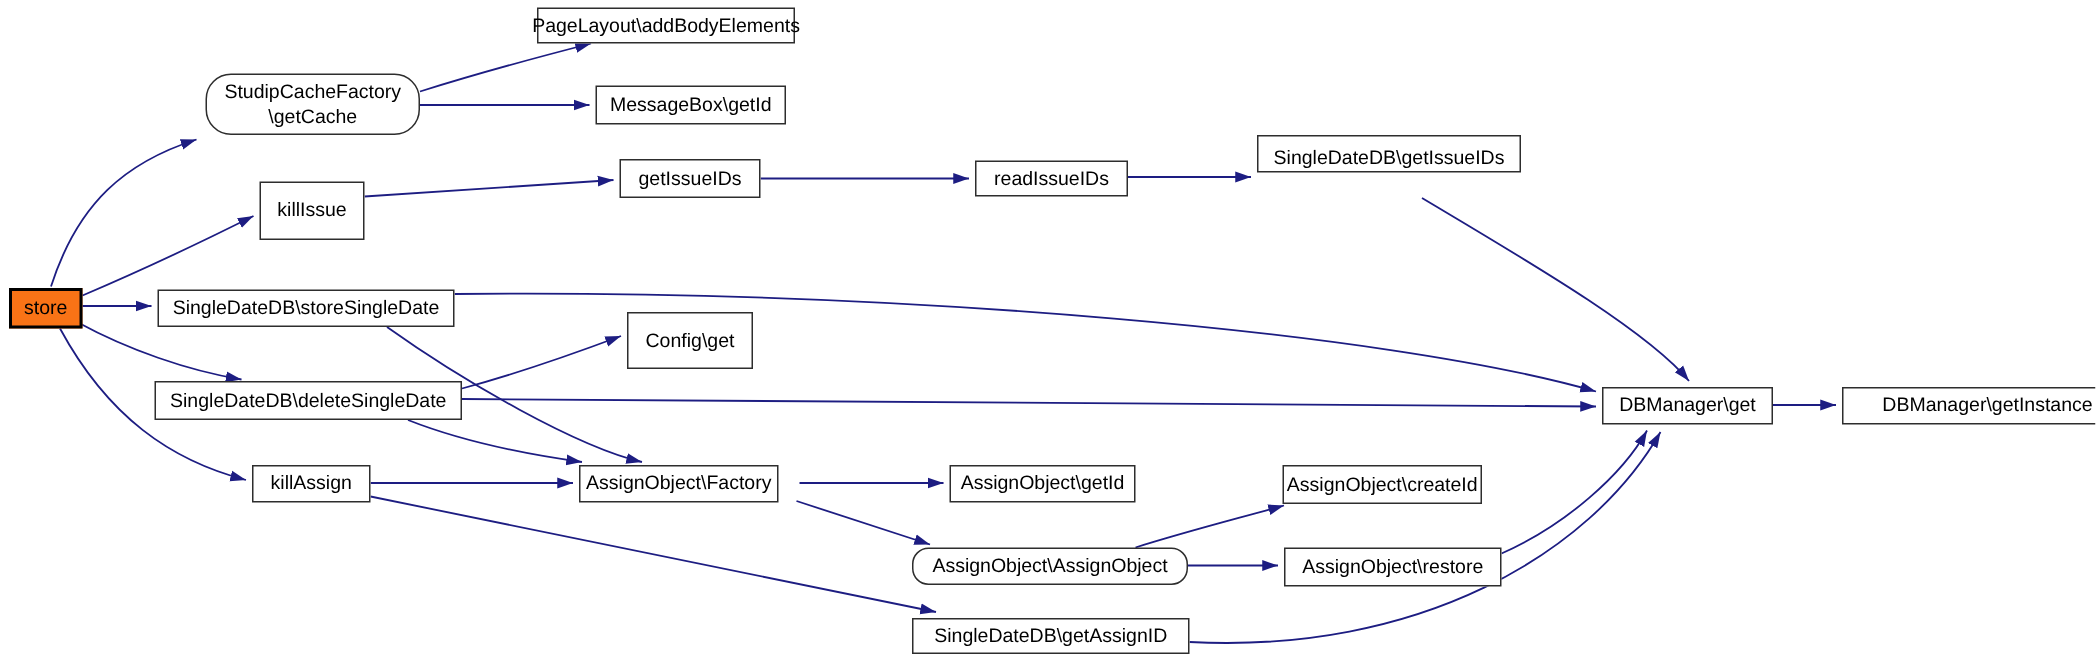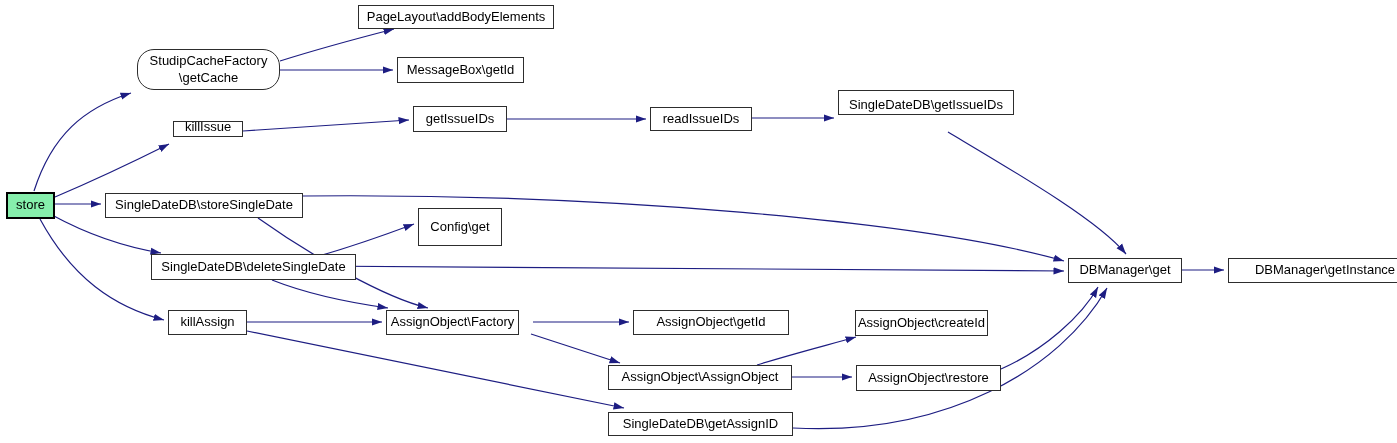--- a/index.html
+++ b/index.html
@@ -8,21 +8,21 @@
     font-family:"Liberation Sans",sans-serif;overflow:hidden;
   }
   #edge-layer{position:absolute;left:0;top:0;z-index:1;}
   .node{
     position:absolute;box-sizing:border-box;z-index:2;
     background:#ffffff;border:1px solid #2d2d2d;
     display:flex;flex-direction:column;align-items:center;justify-content:center;
     font-size:13px;line-height:1.3;color:#000000;white-space:nowrap;
     text-align:center;cursor:pointer;
   }
-  .node.highlight{background:#86efac;border:2px solid #000000;}
+  .node.highlight{background:#f97316;border:2px solid #000000;}
 </style>
 </head>
 <body>
 
 <div id="canvas">
 
   <svg id="edge-layer" width="1397" height="443" viewBox="0 0 1397 443">
     <defs>
       <marker id="arr" markerUnits="userSpaceOnUse" markerWidth="12" markerHeight="9" refX="10.5" refY="4" orient="auto">
         <path d="M0,0.4 L10.5,4 L0,7.6 Z" fill="#1d1d82"></path>
@@ -59,29 +59,29 @@
 
   <div class="node highlight" style="left:6px;top:192px;width:49px;height:27px;">
     <span>store</span>
   </div>
 
   <div class="node" style="left:137px;top:49px;width:143px;height:41px;border-radius:17px;">
     <span>StudipCacheFactory</span>
     <span>\getCache</span>
   </div>
 
-  <div class="node" style="left:358px;top:5px;width:196px;height:24px;">
+  <div class="node" style="left:358px;top:5px;width:172px;height:24px;">
     <span>PageLayout\addBodyElements</span>
   </div>
 
   <div class="node" style="left:397px;top:57px;width:127px;height:26px;">
     <span>MessageBox\getId</span>
   </div>
 
-  <div class="node" style="left:173px;top:121px;width:70px;height:16px;justify-content:flex-end;">
+  <div class="node" style="left:173px;top:121px;width:70px;height:39px;">
     <span>killIssue</span>
   </div>
 
   <div class="node" style="left:413px;top:106px;width:94px;height:26px;">
     <span>getIssueIDs</span>
   </div>
 
   <div class="node" style="left:650px;top:107px;width:102px;height:24px;">
     <span>readIssueIDs</span>
   </div>
@@ -91,41 +91,41 @@
   </div>
 
   <div class="node" style="left:105px;top:193px;width:198px;height:25px;">
     <span>SingleDateDB\storeSingleDate</span>
   </div>
 
   <div class="node" style="left:418px;top:208px;width:84px;height:38px;">
     <span>Config\get</span>
   </div>
 
-  <div class="node" style="left:103px;top:254px;width:205px;height:26px;margin-left:48px;">
+  <div class="node" style="left:103px;top:254px;width:205px;height:26px;">
     <span>SingleDateDB\deleteSingleDate</span>
   </div>
 
   <div class="node" style="left:168px;top:310px;width:79px;height:25px;">
     <span>killAssign</span>
   </div>
 
   <div class="node" style="left:386px;top:310px;width:133px;height:25px;">
     <span>AssignObject\Factory</span>
   </div>
 
-  <div class="node" style="left:633px;top:310px;width:156px;height:25px;">
+  <div class="node" style="left:633px;top:310px;width:124px;height:25px;">
     <span>AssignObject\getId</span>
   </div>
 
   <div class="node" style="left:855px;top:310px;width:133px;height:26px;">
     <span>AssignObject\createId</span>
   </div>
 
-  <div class="node" style="left:608px;top:365px;width:184px;height:25px;">
+  <div class="node" style="left:608px;top:365px;width:184px;height:25px;border-radius:11px;">
     <span>AssignObject\AssignObject</span>
   </div>
 
   <div class="node" style="left:856px;top:365px;width:145px;height:26px;">
     <span>AssignObject\restore</span>
   </div>
 
   <div class="node" style="left:608px;top:412px;width:185px;height:24px;">
     <span>SingleDateDB\getAssignID</span>
   </div>

